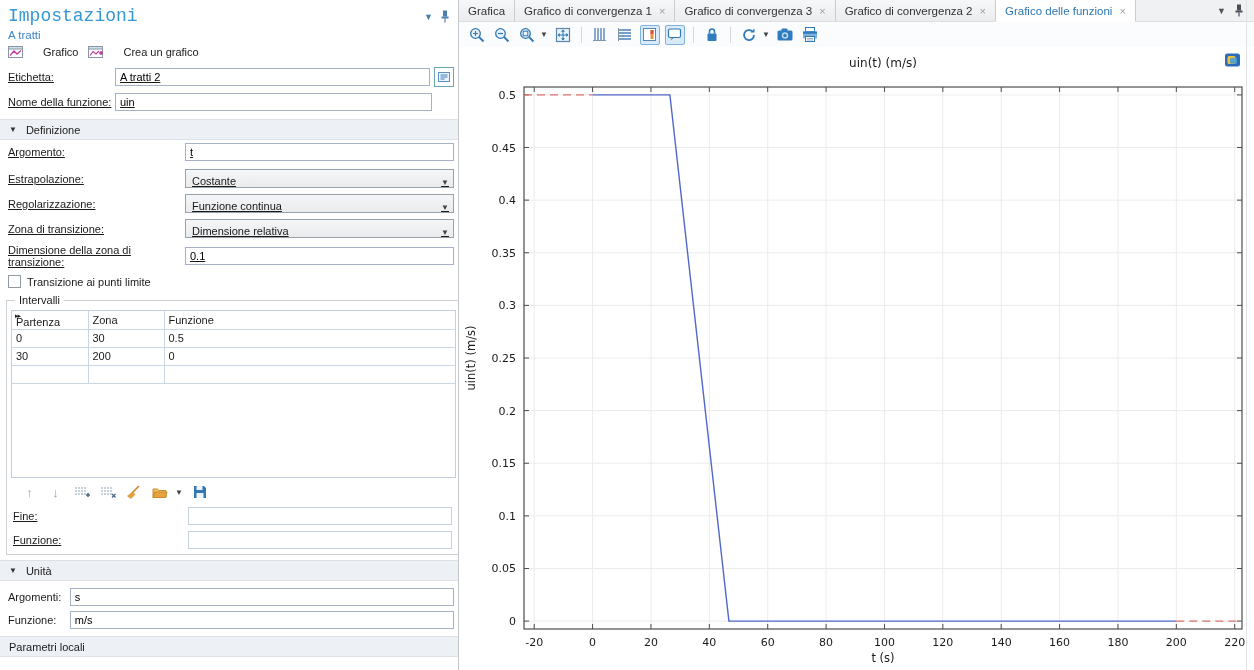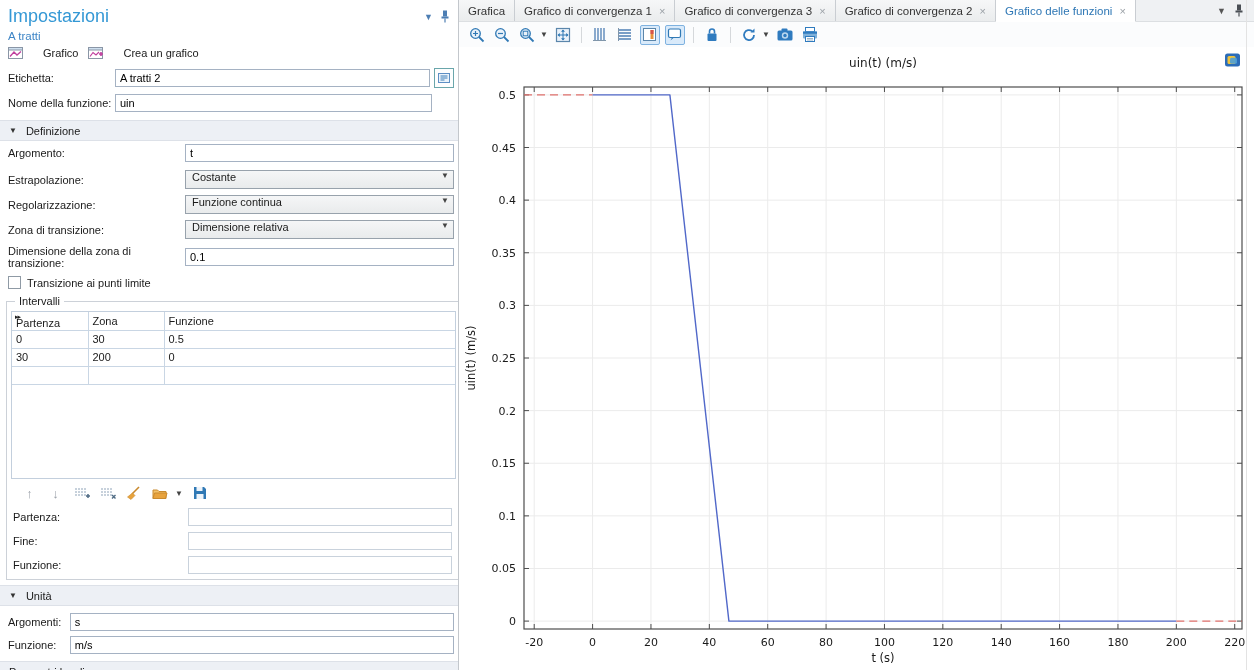--- a/index.html
+++ b/index.html
@@ -2,31 +2,31 @@
 <html><head>
 <meta charset="utf-8">
 <style>
   * { margin:0; padding:0; box-sizing:border-box; }
   html,body { width:1254px; height:670px; overflow:hidden; }
   body { font-family:"Liberation Sans", sans-serif; font-size:11px; color:#1a1a1a; background:#fff; display:flex; }
 
   
   .left-panel { width:459px; height:670px; border-right:1px solid #c3c7cc; background:#fff; position:relative; overflow:hidden; }
   .panel-header-row { display:flex; align-items:flex-start; padding:6px 8px 0 8px; }
-  .panel-title { font-size:18px; color:#3498d5; font-weight:400; flex:1; }
+  .panel-title { font-size:18px; color:#3498d5; font-weight:400; flex:1;font-family:Liberation Mono, monospace; }
   .hdr-icons { display:flex; align-items:center; gap:7px; margin-top:4px; }
   .chev { color:#4d7eb3; font-size:9px; cursor:default; }
   .panel-subtitle { color:#3d85c6; padding:3px 8px 0 8px; font-size:11.5px; }
   .panel-toolbar { display:flex; align-items:center; gap:10px; padding:5px 8px 6px 8px; }
   .tb-btn { display:inline-flex; align-items:center; gap:20px; cursor:default; }
-  .form-row { display:flex; align-items:center; padding:3px 4px 3px 8px; }
+  .form-row { display:flex; align-items:center; padding:3px 4px 3px 8px;text-decoration:underline; }
   .form-row label { flex:none; }
   .ti { font-family:"Liberation Sans",sans-serif; font-size:11px; height:18px; border:1px solid #a5b2c3; padding:1px 4px; background:#fff; }
   .ti:disabled, .ti.dim { border-color:#c9d2dc; background:#fff; color:#555; }
-  .dropdown { height:19px; border:1px solid #98a2ac; background:linear-gradient(#f5f6f7,#e9ebec); display:flex; align-items:flex-start; padding:0 4px 0 6px; cursor:default; }
+  .dropdown { height:19px; border:1px solid #98a2ac; background:linear-gradient(#f5f6f7,#e9ebec); display:flex; align-items:flex-end; padding:0 4px 0 6px; cursor:default; }
   .dropdown .dd-label { flex:1; }
   .dd-arrow { font-size:8px; color:#444; margin-left:4px; }
   .section-header { height:21px; background:#edf0f5; border-top:1px solid #dde1e8; border-bottom:1px solid #dde1e8; display:flex; align-items:center; padding-left:9px; gap:9px; margin-top:5px; cursor:default; }
   .tri { font-size:8px; color:#333; }
   .checkbox-row { display:flex; align-items:center; gap:6px; padding:4px 8px 2px 8px; }
   .cb { width:13px; height:13px; border:1px solid #8f9aa5; background:#fff; }
   fieldset.group { margin:4px 6px 0 6px; border:1px solid #ccd1d8; padding:4px 4px 2px 4px; }
   fieldset.group legend { padding:0 4px; margin-left:4px; font-size:11px; color:#1a1a1a; }
   .table-box { border:1px solid #c3cfdd; height:168px; background:#fff; }
   table.itable { border-collapse:collapse; width:100%; table-layout:fixed; }
@@ -228,24 +228,20 @@
       <span class="dd-mini">▼</span>
       <span class="ico">
         <svg width="14" height="14" viewBox="0 0 14 14">
             <path d="M1 1 h10 l2 2 v10 h-12 z" fill="#3079b5"></path>
             <rect x="3.5" y="8" width="7" height="5" fill="#eef4fa"></rect>
             <rect x="3.5" y="1" width="6" height="4" fill="#eef4fa"></rect>
           </svg>
       </span>
     </div>
 
-    <div class="form-row" style="padding-left:2px">
-      <label style="width:175px">Partenza:</label>
-      <input class="ti dim" style="width: 264px;" disabled="" value="">
-    </div>
     <div class="form-row" style="padding-left:2px">
       <label style="width:175px">Fine:</label>
       <input class="ti dim" style="width: 264px;" disabled="" value="">
     </div>
     <div class="form-row" style="padding-left:2px">
       <label style="width:175px">Funzione:</label>
       <input class="ti dim" style="width: 264px;" disabled="" value="">
     </div>
   </fieldset>
 

